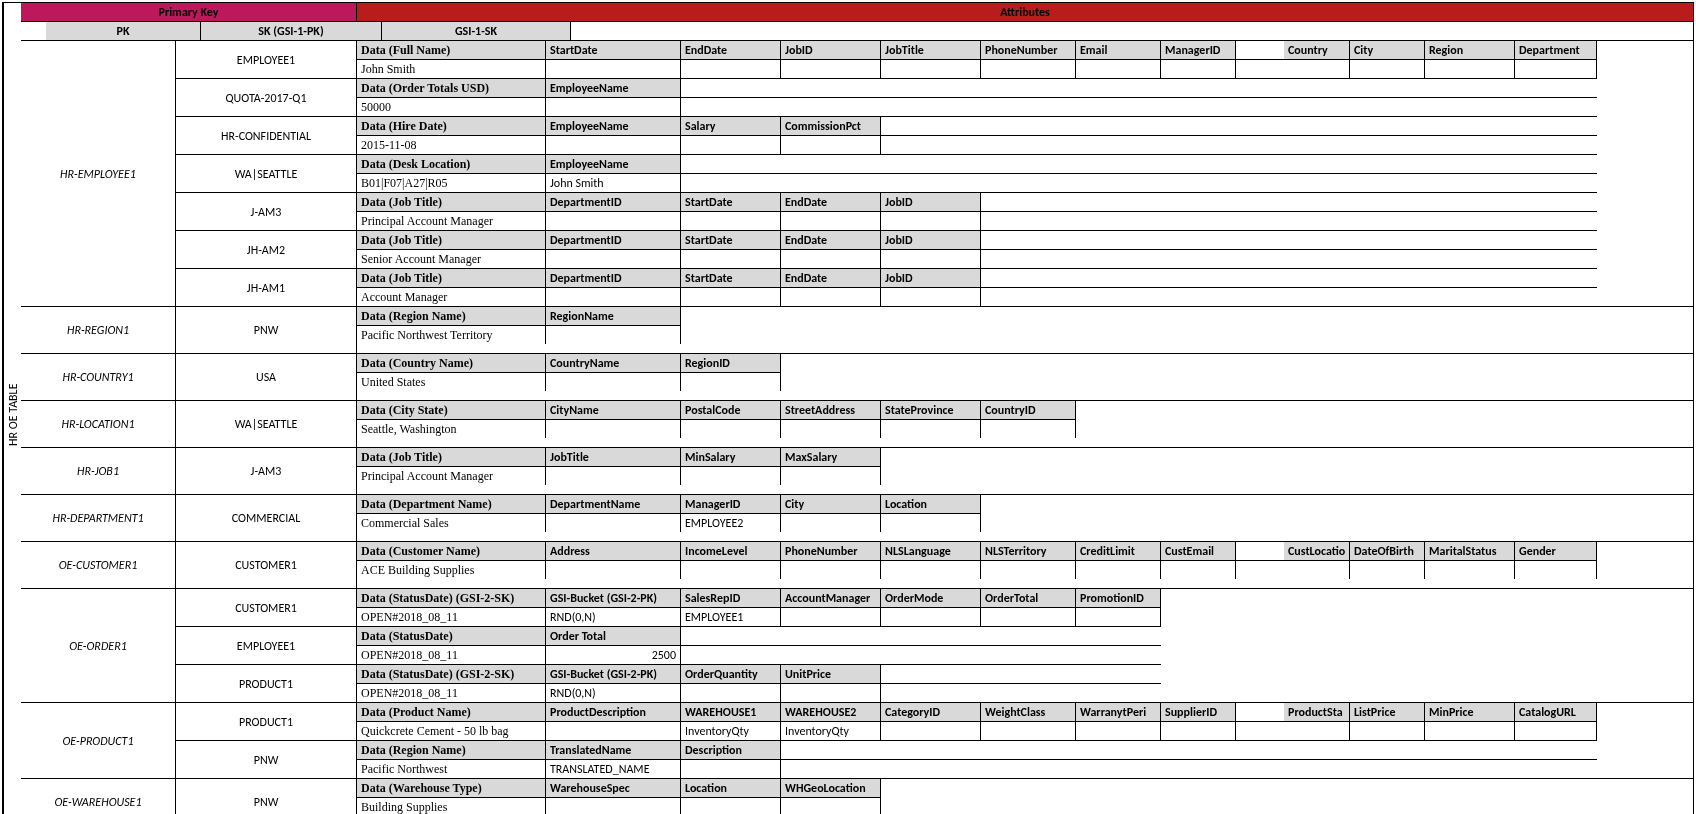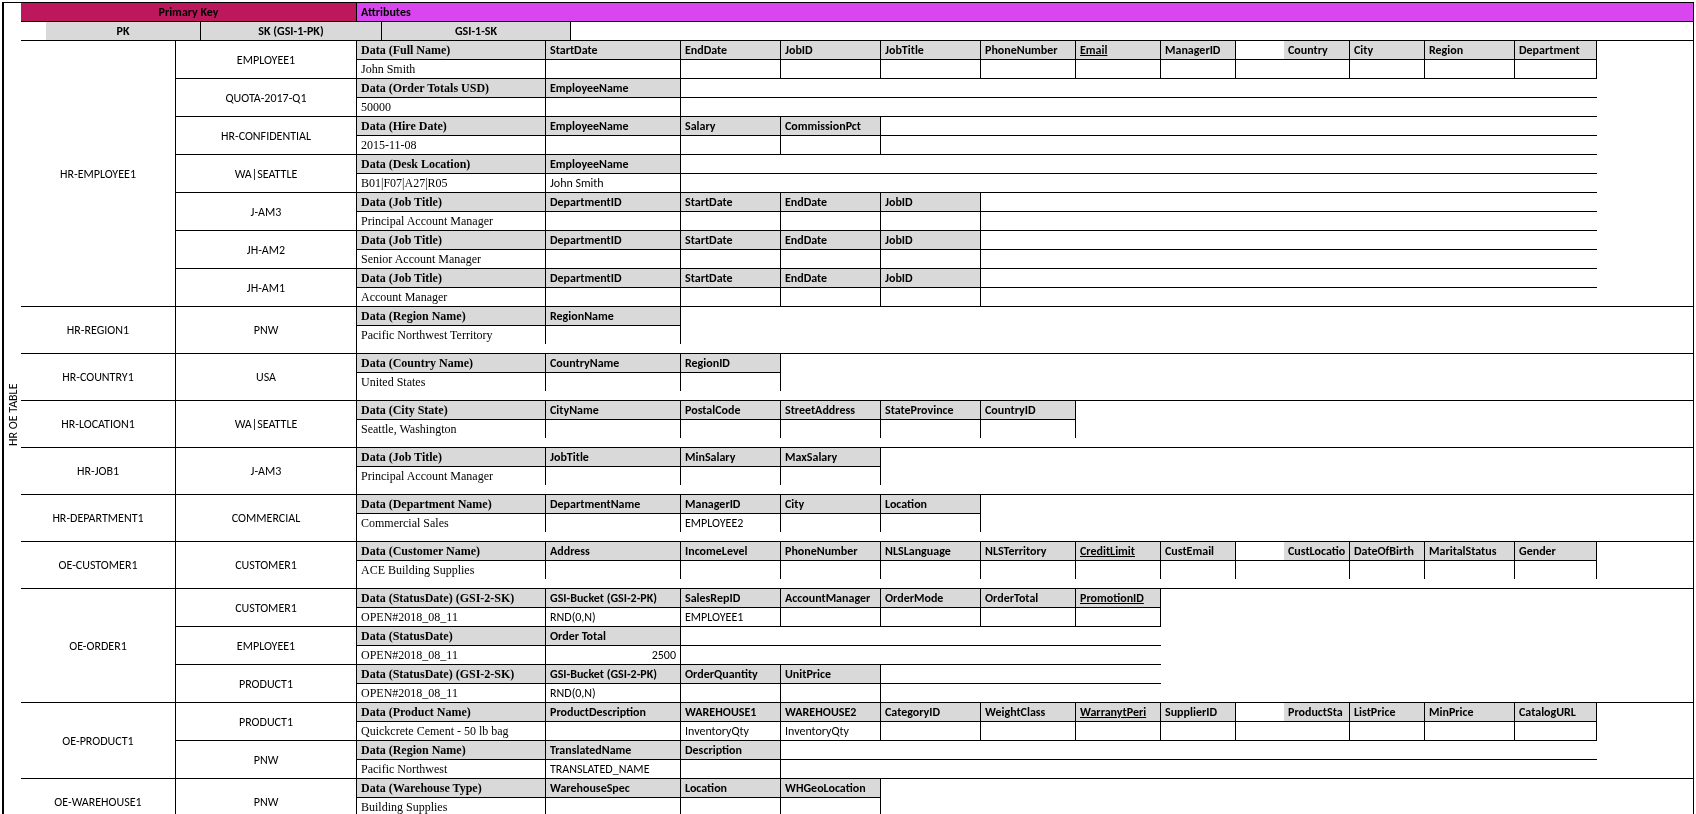--- a/index.html
+++ b/index.html
@@ -41,23 +41,23 @@
     width: 336px;
     flex-shrink: 0;
     text-align: center;
     font-weight: bold;
     background: #be185d;
     border-right: 1px solid #000;
     padding: 2px 4px;
   }
   .hg-attr {
     flex: 1;
-    text-align: left;
+    text-align: center;
     font-weight: bold;
-    background: #d946ef;
+    background: #b91c1c;
     padding: 2px 4px;
   }
   .headrow {
     display: flex;
     border-bottom: 1px solid #000;
     padding-left: 25px;
   }
   .headrow .h {
     background: #d9d9d9;
     font-weight: bold;
@@ -76,20 +76,21 @@
   }
   .pk-cell {
     width: 155px;
     flex-shrink: 0;
     border-right: 1px solid #000;
     display: flex;
     align-items: center;
     justify-content: center;
     text-align: center;
     padding: 16px 4px;
+    font-style: italic;
   }
   .sk-stack {
     width: 181px;
     flex-shrink: 0;
     border-right: 1px solid #000;
     display: flex;
     flex-direction: column;
   }
   .sk-cell {
     flex: 1;
@@ -122,21 +123,21 @@
     line-height: 14px;
   }
   .hd { background: #d9d9d9; font-weight: bold; }
   .vl { background: #fff; }
   .w0 { width: 189px; font-family: Liberation Serif, serif; }
   .w1 { width: 135px; }
   .w2 { width: 100px; }
   .w3 { width: 100px; }
   .w4 { width: 100px; }
   .w5 { width: 95px; }
-  .w6 { width: 85px; text-decoration: underline; }
+  .w6 { width: 85px; }
   .w7 { width: 75px; }
   .w8 { width: 66px; margin-left: 48px; }
   .w9 { width: 75px; }
   .w10 { width: 90px; }
   .w11 { width: 82px; }
   .num { text-align: right; }
 </style>
 </head>
 <body>
 

